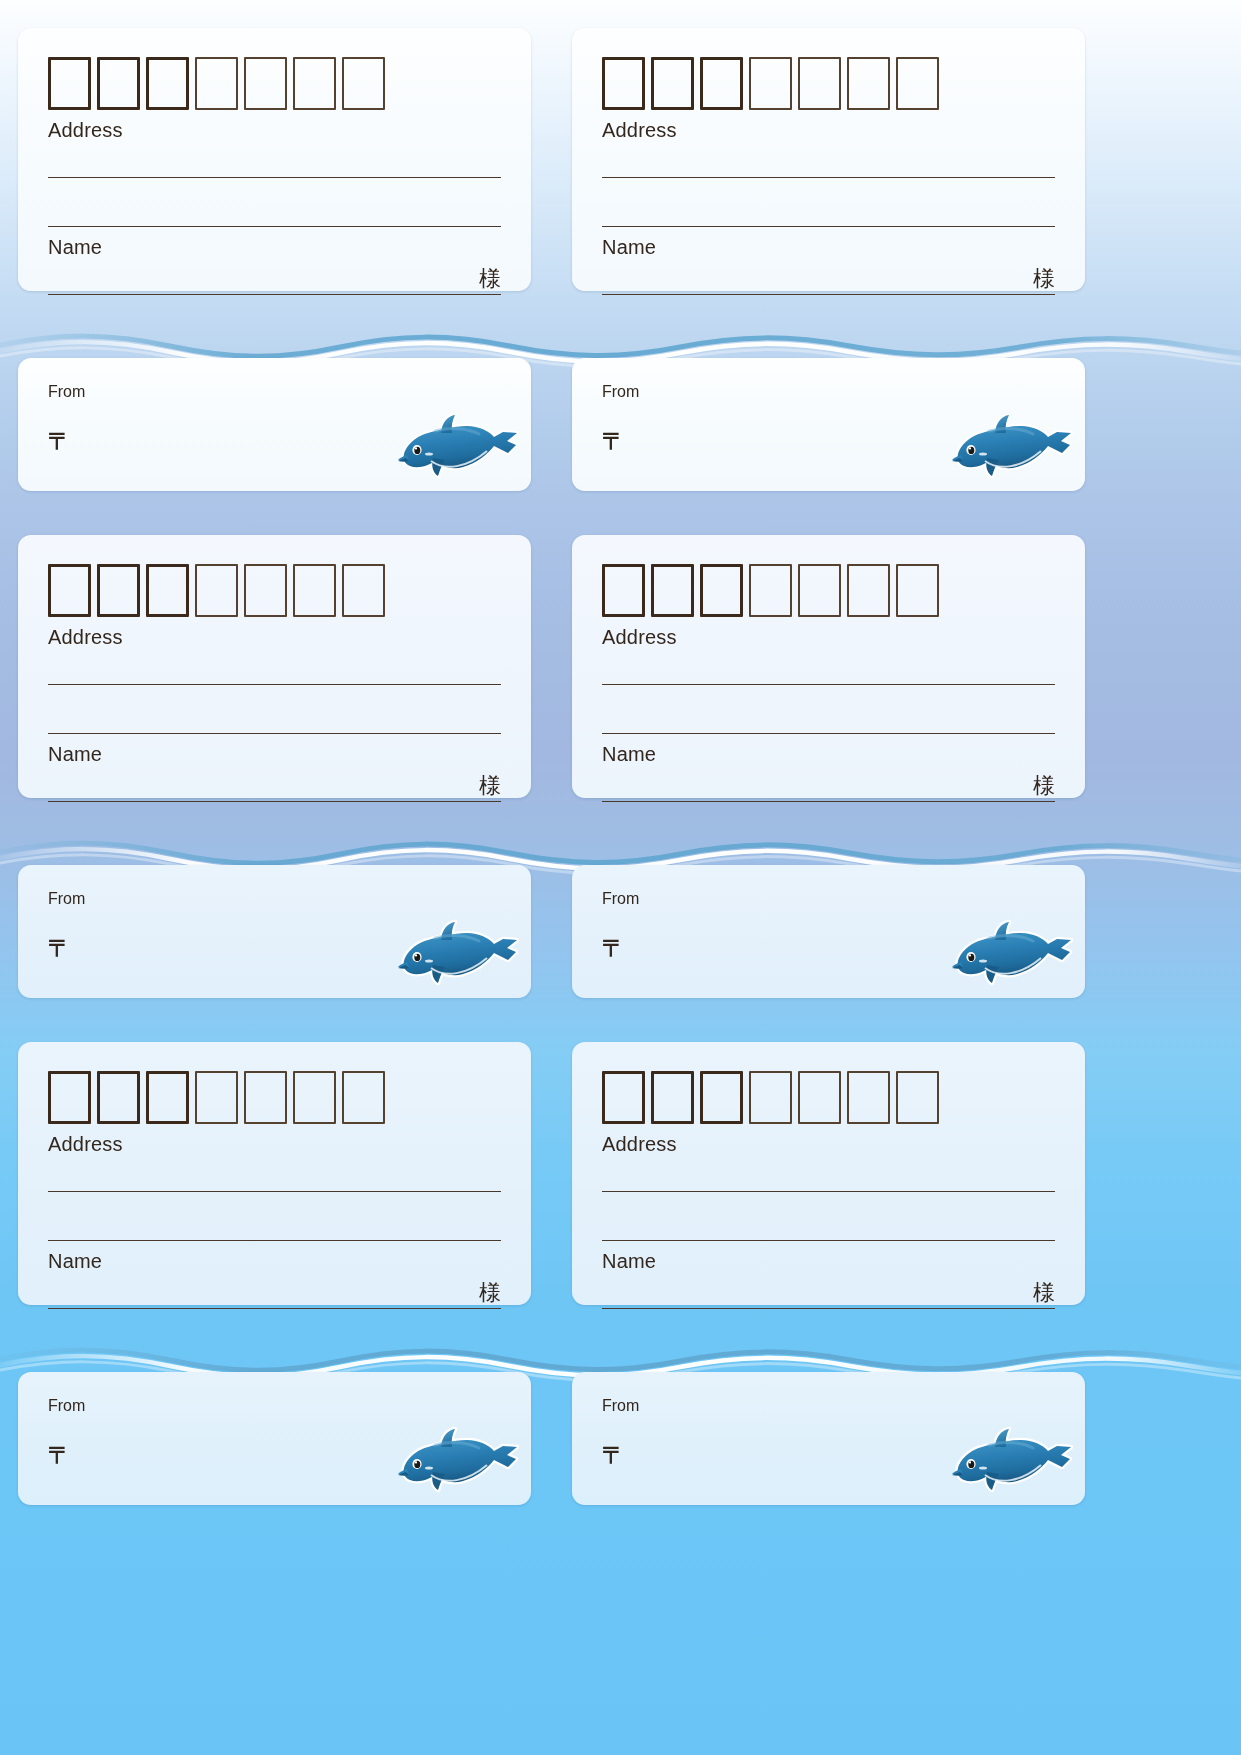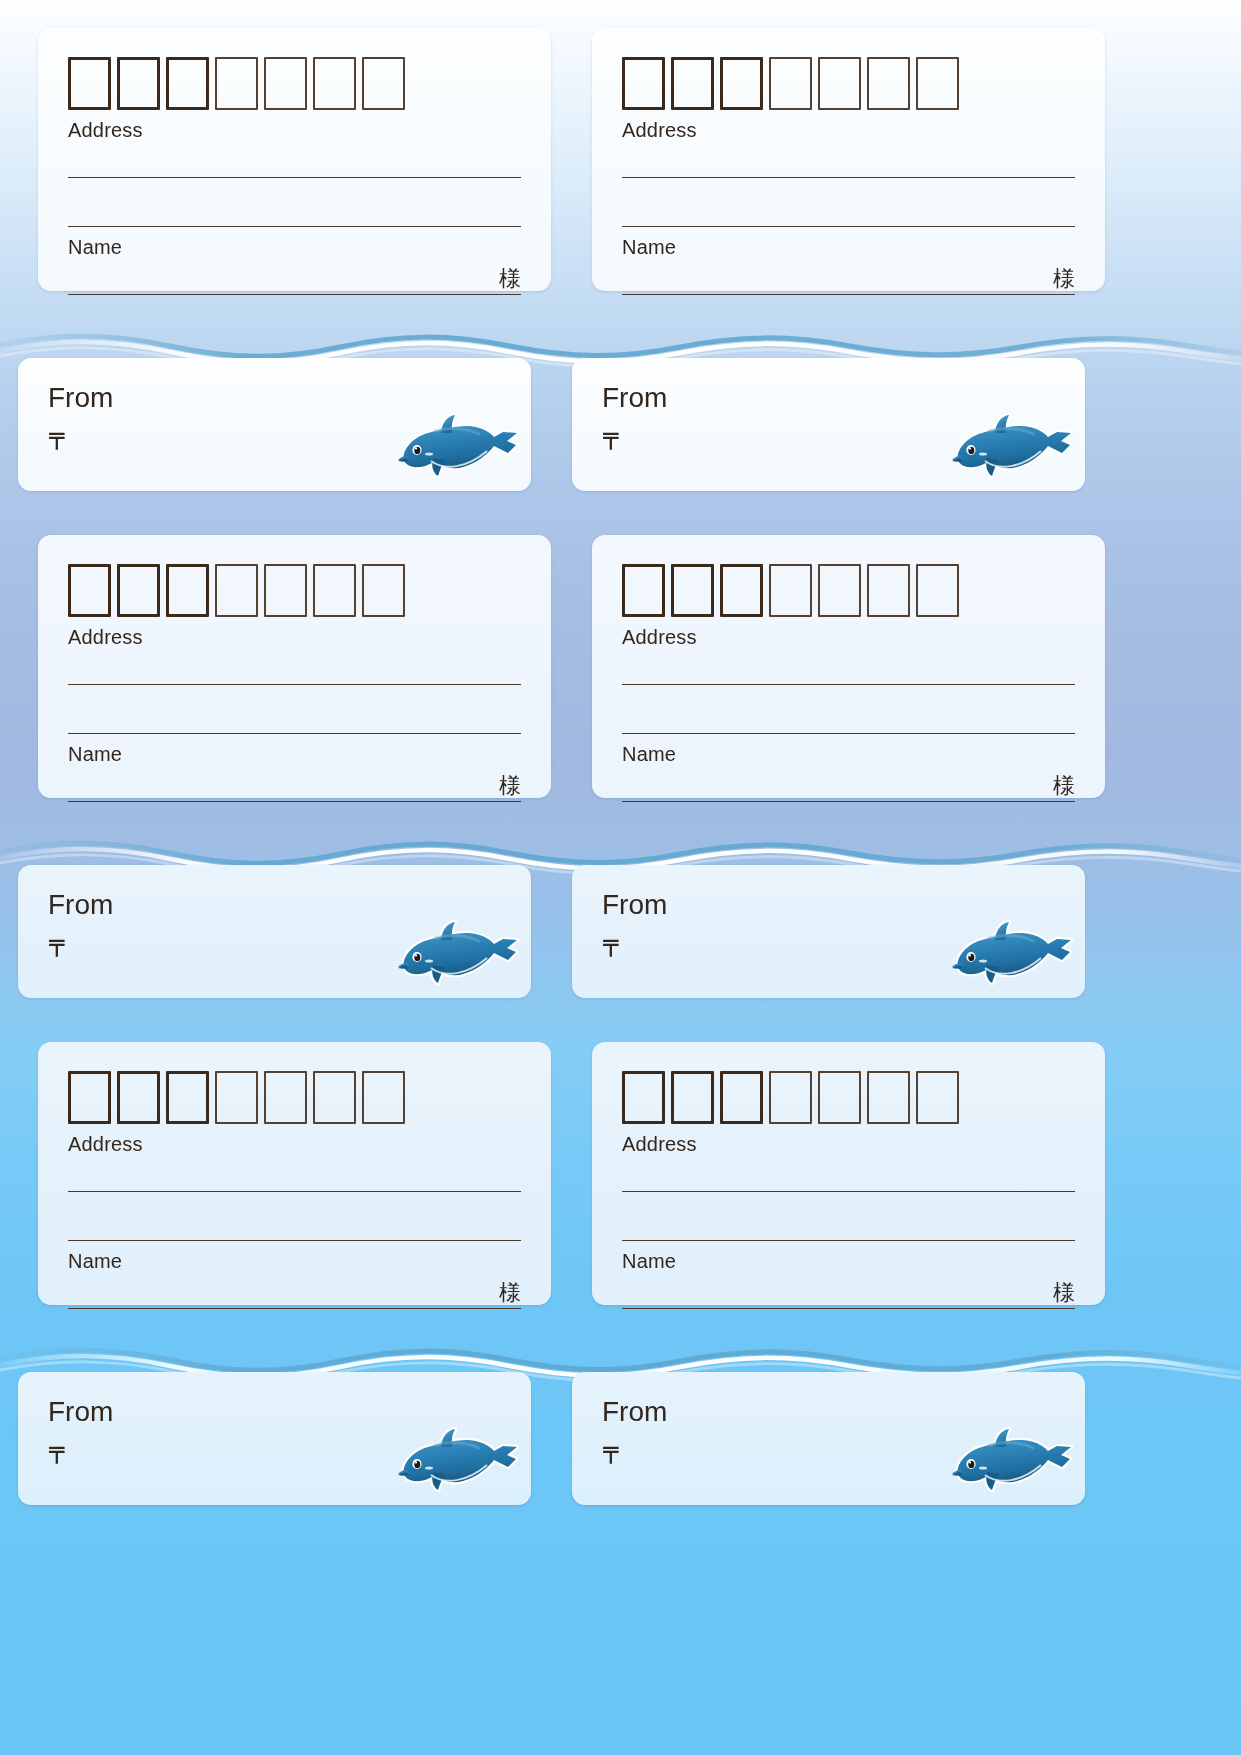--- a/index.html
+++ b/index.html
@@ -50,21 +50,21 @@
   }
   .wave-band svg { display: block; width: 1241px; height: 64px; }
 
   
   .card {
     position: absolute;
     border-radius: 13px;
     box-shadow: 0 1px 3px rgba(40,70,110,0.16);
   }
 
-  .addr-card { height: 263px; margin-left: 20px; }
+  .addr-card { height: 263px; }
   .from-card { height: 133px; }
 
   
   .tint-a { background: linear-gradient(180deg,#fdfeff 0%, #f6fbfe 55%, #f3f9fd 100%); }
   .tint-b { background: linear-gradient(180deg,#f4f8fe 0%, #eef5fd 60%, #ecf4fc 100%); }
   .tint-c { background: linear-gradient(180deg,#eaf4fc 0%, #e4f1fb 60%, #e1f0fb 100%); }
   .tint-d { background: linear-gradient(180deg,#e6f3fc 0%, #dff0fb 60%, #dcf0fb 100%); }
 
   
   .zipboxes {
@@ -104,21 +104,21 @@
     font-size: 22px;
     color: #33271d;
     line-height: 1;
   }
 
   
   .from-label {
     position: absolute;
     top: 26px;
     left: 30px;
-    font-size: 28px;
+    font-size: 16px;
     color: #33271d;
     line-height: 1;
   }
   .zipmark {
     position: absolute;
     top: 72px;
     left: 30px;
     font-family: "DejaVu Sans", "Liberation Sans", sans-serif;
     font-size: 23px;
     color: #33271d;

